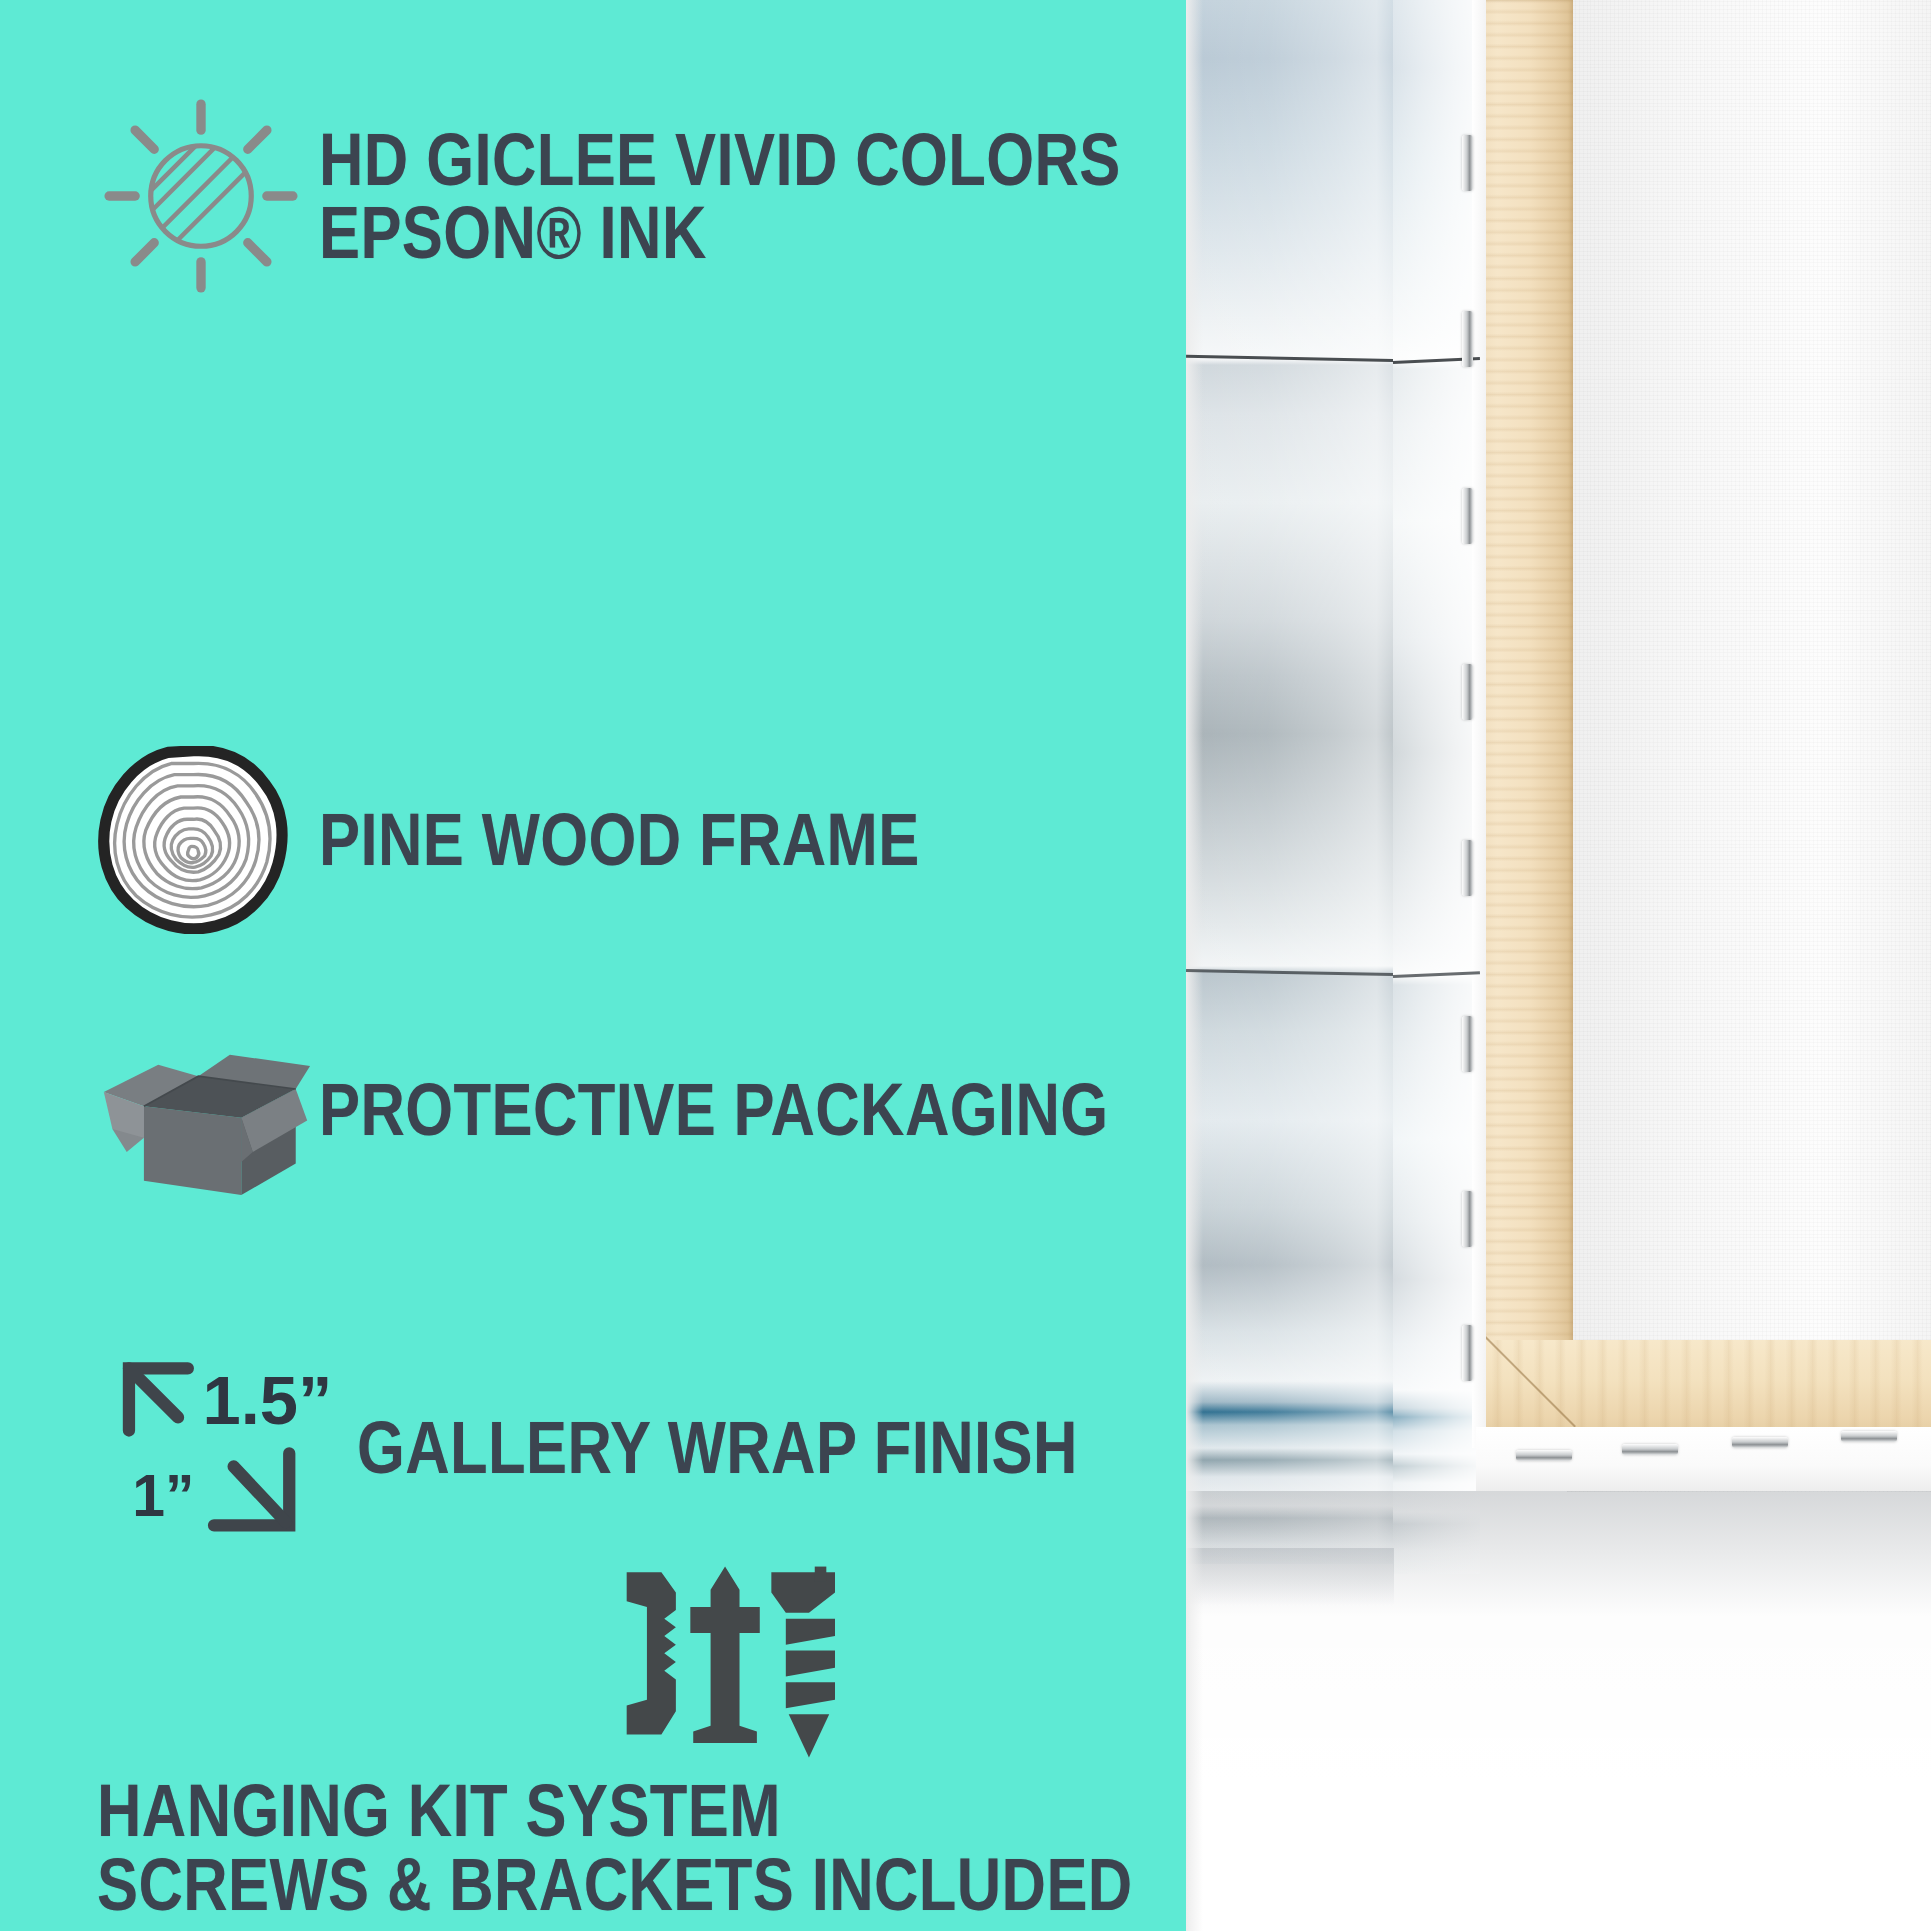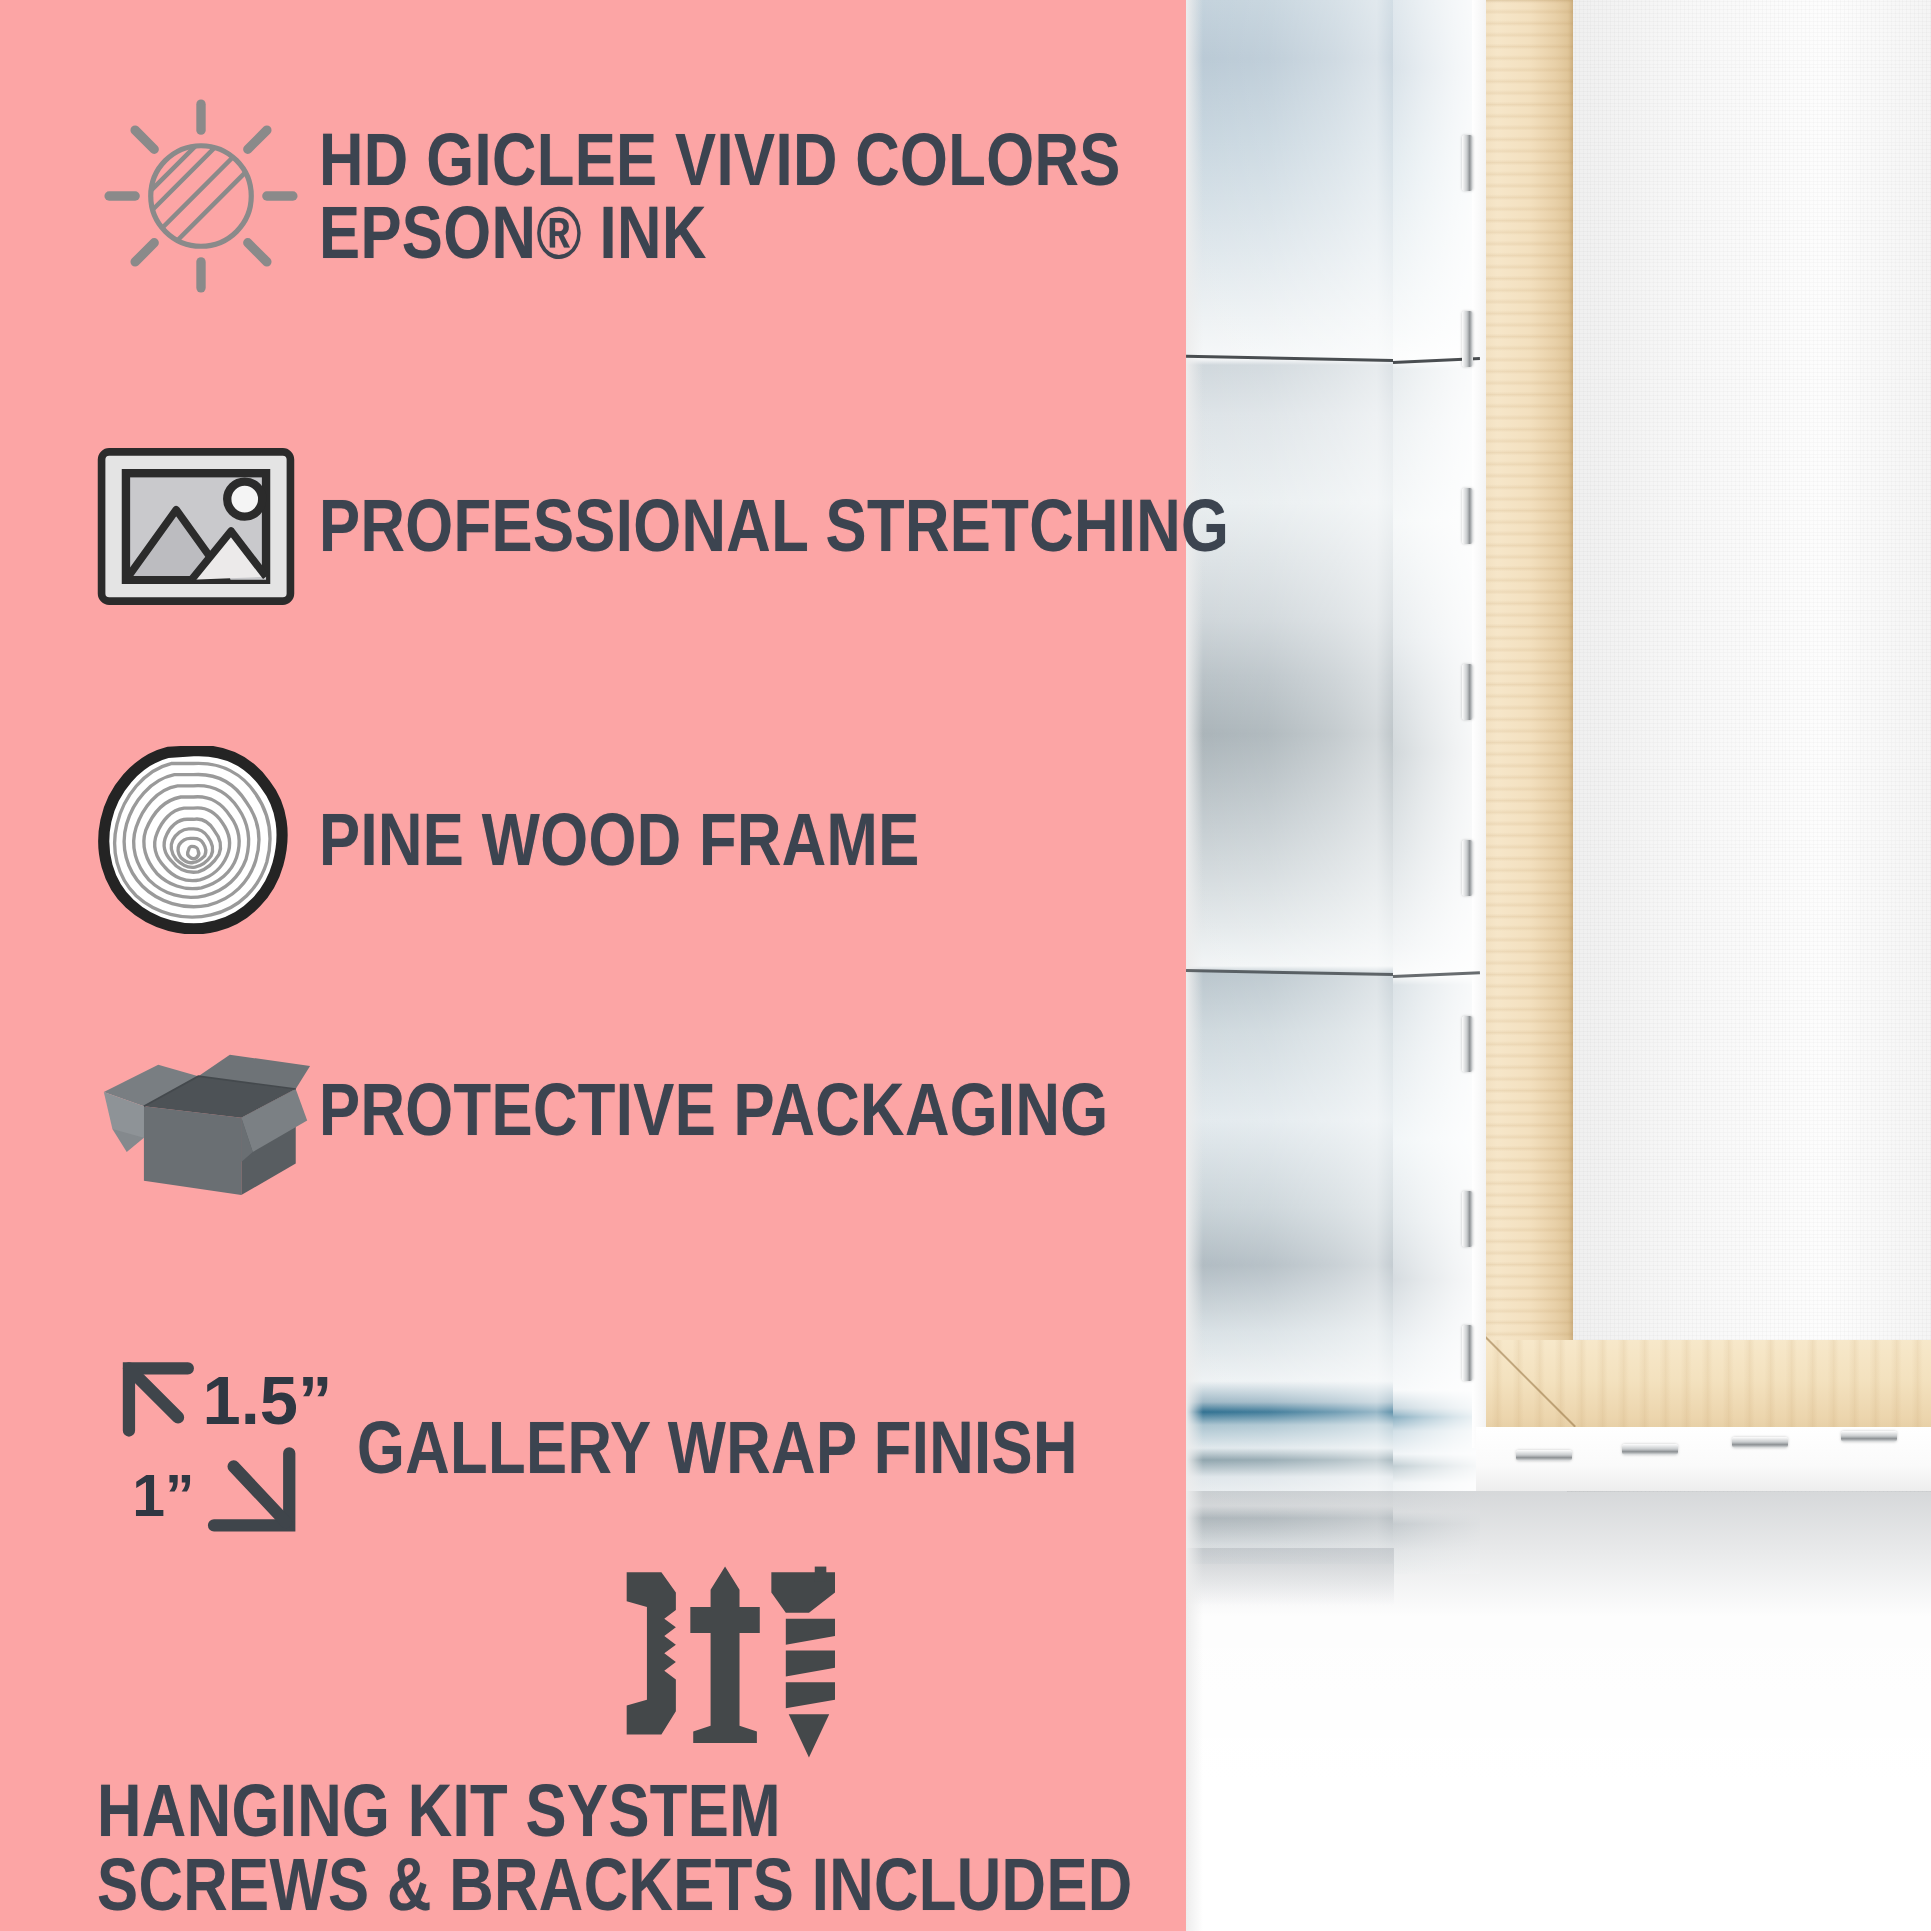--- a/index.html
+++ b/index.html
@@ -9,21 +9,21 @@
     background: #ffffff;
   }
   body {
     font-family: "Liberation Sans", sans-serif;
   }
   #page {
     position: relative;
     width: 1931px;
     height: 1931px;
     overflow: hidden;
-    background: #fca5a5;
+    background: #5eead4;
   }
 
   
   #features {
     position: absolute;
     left: 0;
     top: 0;
     width: 1246px;
     height: 1931px;
     z-index: 5;
@@ -417,37 +417,20 @@
             <line x1="33" y1="87" x2="22" y2="98"></line>
           </g>
         </svg>
       </div>
       <div class="feature-label">
         <span class="line">HD GICLEE VIVID COLORS</span>
         <span class="line">EPSON® INK</span>
       </div>
     </div>
 
-    <div class="feature-row" id="row-stretching">
-      <div class="feature-icon">
-        <svg class="pic-icon" viewBox="0 0 130 104">
-          <rect x="3" y="3" width="124" height="98" rx="5" ry="5" fill="#e4e4e4" stroke="#2b2b2b" stroke-width="5"></rect>
-          <rect x="19" y="17" width="92" height="70" fill="#c9c9cc" stroke="#2b2b2b" stroke-width="5.5"></rect>
-
-          <path d="M19 87 L52 41 L78 73 L92 57 L111 83 L111 87 Z" fill="#c9c9cc" stroke="none"></path>
-          <path d="M19 87 L52 41 L85 87 Z" fill="#bcbcc0" stroke="#2b2b2b" stroke-width="5" stroke-linejoin="round"></path>
-          <path d="M62 87 L88 55 L111 85" fill="#eceaea" stroke="#2b2b2b" stroke-width="5" stroke-linejoin="round"></path>
-
-          <circle cx="97" cy="34" r="11.5" fill="#f4f4f4" stroke="#2b2b2b" stroke-width="5.5"></circle>
-        </svg>
-      </div>
-      <div class="feature-label">
-        <span class="line">PROFESSIONAL STRETCHING</span>
-      </div>
-    </div>
 
     <div class="feature-row" id="row-packaging">
       <div class="feature-icon">
         <svg class="box-icon" viewBox="0 0 150 118">
 
           <polygon points="32,56 32,108 100,118 100,64" fill="#6a6f73"></polygon>
 
           <polygon points="100,64 100,118 138,96 138,44" fill="#585d61"></polygon>
 
           <polygon points="32,56 100,64 138,44 70,35" fill="#4d5256"></polygon>

